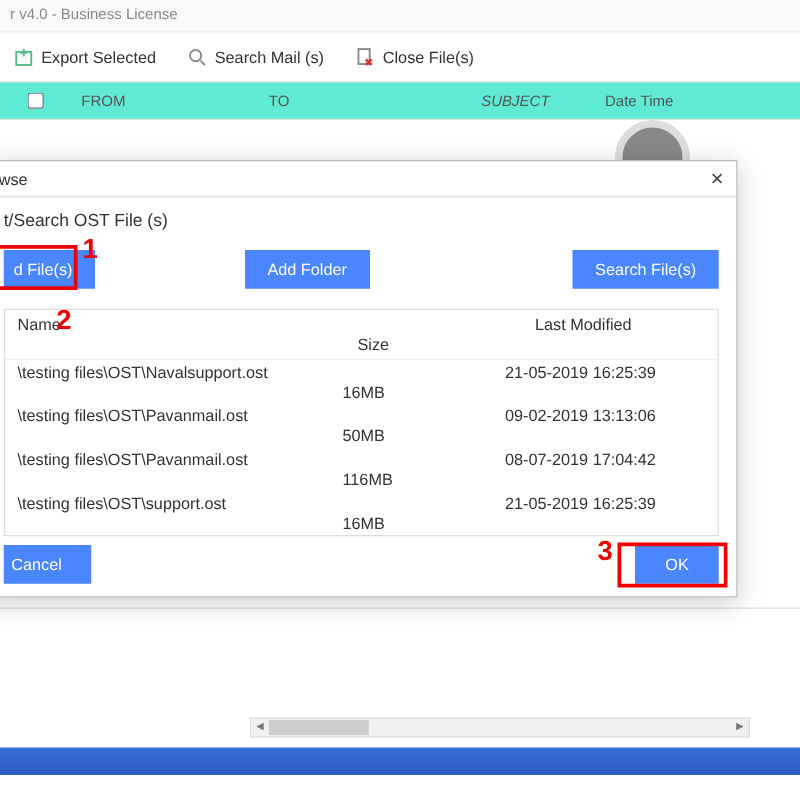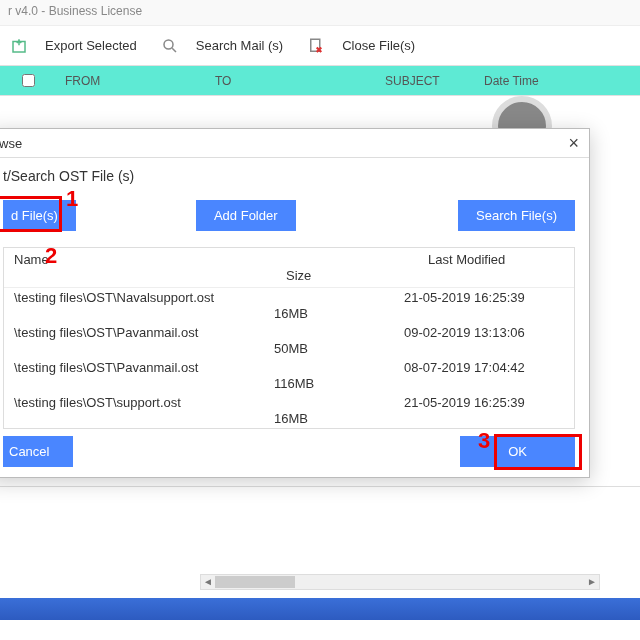--- a/index.html
+++ b/index.html
@@ -1,29 +1,29 @@
 <!DOCTYPE html>
 <html><head>
 <meta charset="utf-8">
 <style>
   * { box-sizing: border-box; margin: 0; padding: 0; font-family: Arial, sans-serif; }
   body { width: 640px; height: 640px; overflow: hidden; background: #fff; position: relative; font-size: 13px; color: #333; }
   
   .title-bar { height: 26px; background: #f9f9f9; padding: 4px 8px; font-size: 12px; color: #888; border-bottom: 1px solid #eee; }
   
   .toolbar { height: 40px; padding: 6px 0; display: flex; align-items: center; gap: 4px; border-bottom: 1px solid #e0e0e0; }
-  .toolbar-item { display: flex; align-items: center; padding: 4px 10px; gap: 17px; cursor: pointer; font-size: 13px; }
+  .toolbar-item { display: flex; align-items: center; padding: 4px 10px; gap: 5px; cursor: pointer; font-size: 13px; }
   .toolbar-icon { width: 18px; height: 18px; display: inline-block; }
   
   .main-header { display: flex; align-items: center; height: 30px; padding: 0 8px; border-bottom: 1px solid #e0e0e0; background: #5eead4; position: relative; }
   .main-header .cb { margin-right: 30px; margin-left: 14px; }
   .main-header .col { font-size: 12px; color: #555; }
   .col-from { width: 150px; }
   .col-to { width: 170px; }
-  .col-subject { flex: 1; }
+  .col-subject { flex: 1; font-style: italic; }
   .col-date { width: 120px; position: absolute; right: 36px; }
   
   .avatar-circle { position: absolute; top: 96px; left: 492px; width: 60px; height: 60px; border-radius: 50%; background: #888; border: 6px solid #ddd; z-index: 1; }
   
   .dialog-overlay { position: absolute; top: 128px; left: -12px; width: 602px; height: 350px; background: #fff; border: 1px solid #bbb; box-shadow: 0 4px 20px rgba(0,0,0,0.2); z-index: 10; }
   .dialog-title { height: 28px; display: flex; align-items: center; justify-content: space-between; padding: 0 10px; font-size: 13px; }
   .dialog-close { font-size: 18px; cursor: pointer; font-family: sans-serif; color: #444; }
   .dialog-sep { border-bottom: 1px solid #ddd; }
   .dialog-sub { padding: 10px 14px; font-size: 14px; }
   
@@ -35,21 +35,21 @@
   
   .file-list { margin: 6px 14px 10px; border: 1px solid #ddd; min-height: 130px; background: #fff; }
   .file-head { display: flex; padding: 4px 10px; font-size: 13px; border-bottom: 1px solid #eee; gap: 12px; }
   .file-name-col { width: 260px; }
   .file-size-col { width: 130px; margin-top: 16px; }
   .file-mod-col { flex: 1; }
   .file-row { display: flex; padding: 2px 10px; font-size: 13px; }
   
   .dialog-footer { position: absolute; bottom: 10px; left: 0; right: 0; display: flex; padding: 0 14px; }
   .btn.cancel { padding-left: 6px; padding-right: 24px; }
-  .btn.ok { margin-left: auto; padding: 8px 48px; }
+  .btn.ok { margin-left: auto; padding: 8px 24px; }
   
   .annot-red { position: absolute; border: 3px solid #e00; z-index: 20; }
   .annot-num { position: absolute; color: #e00; font-weight: bold; font-size: 22px; z-index: 21; }
   
   .bottom-area { position: absolute; top: 480px; left: 0; right: 0; height: 140px; }
   .split-line { border-top: 1px solid #ddd; margin-top: 6px; }
   .scrollbar { position: absolute; bottom: 30px; left: 200px; width: 400px; height: 16px; background: #f0f0f0; border: 1px solid #ddd; }
   .scrollbar .thumb { position: absolute; left: 14px; top: 1px; width: 80px; height: 12px; background: #ccc; }
   .scrollbar .arrow { position: absolute; top: 0; width: 14px; height: 14px; font-size: 10px; color: #777; text-align: center; line-height: 14px; }
   .blue-bar { position: absolute; bottom: 0; left: 0; right: 0; height: 22px; background: linear-gradient(#3a6fd8, #2d5bc0); }

